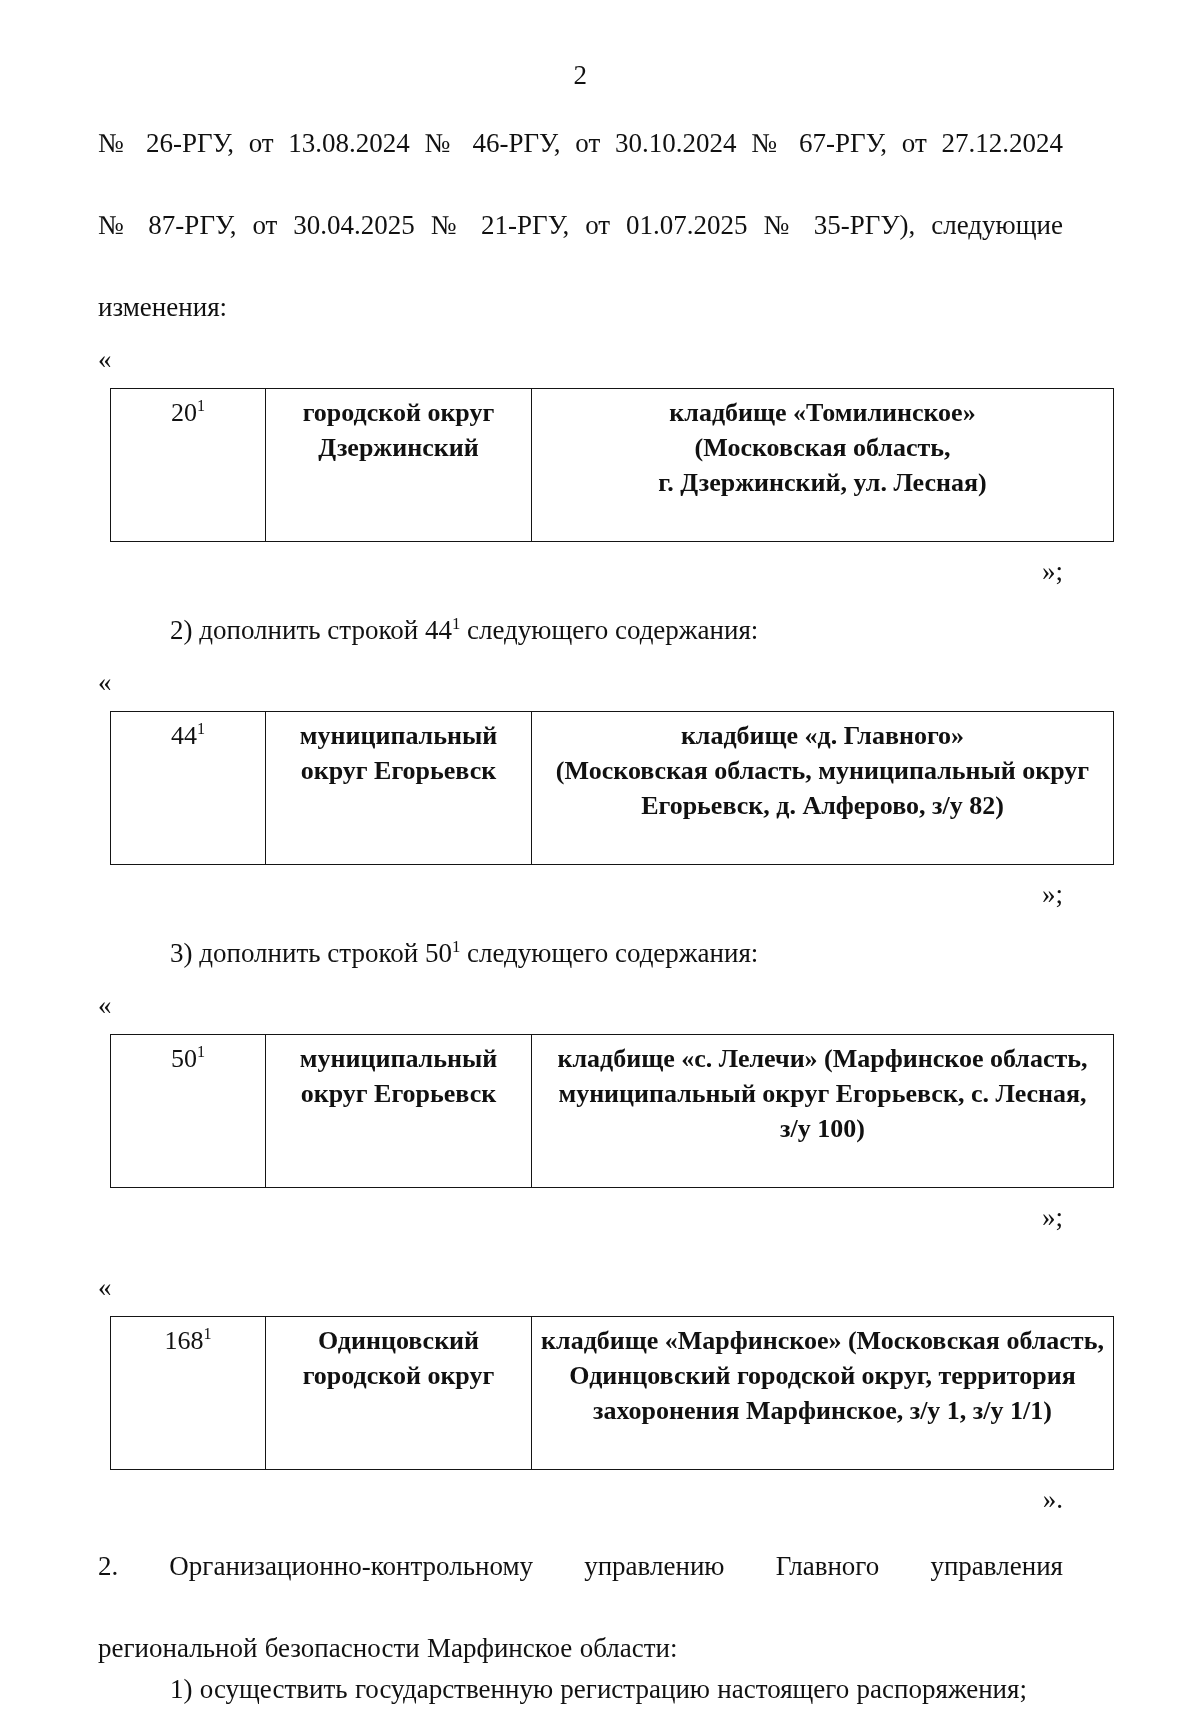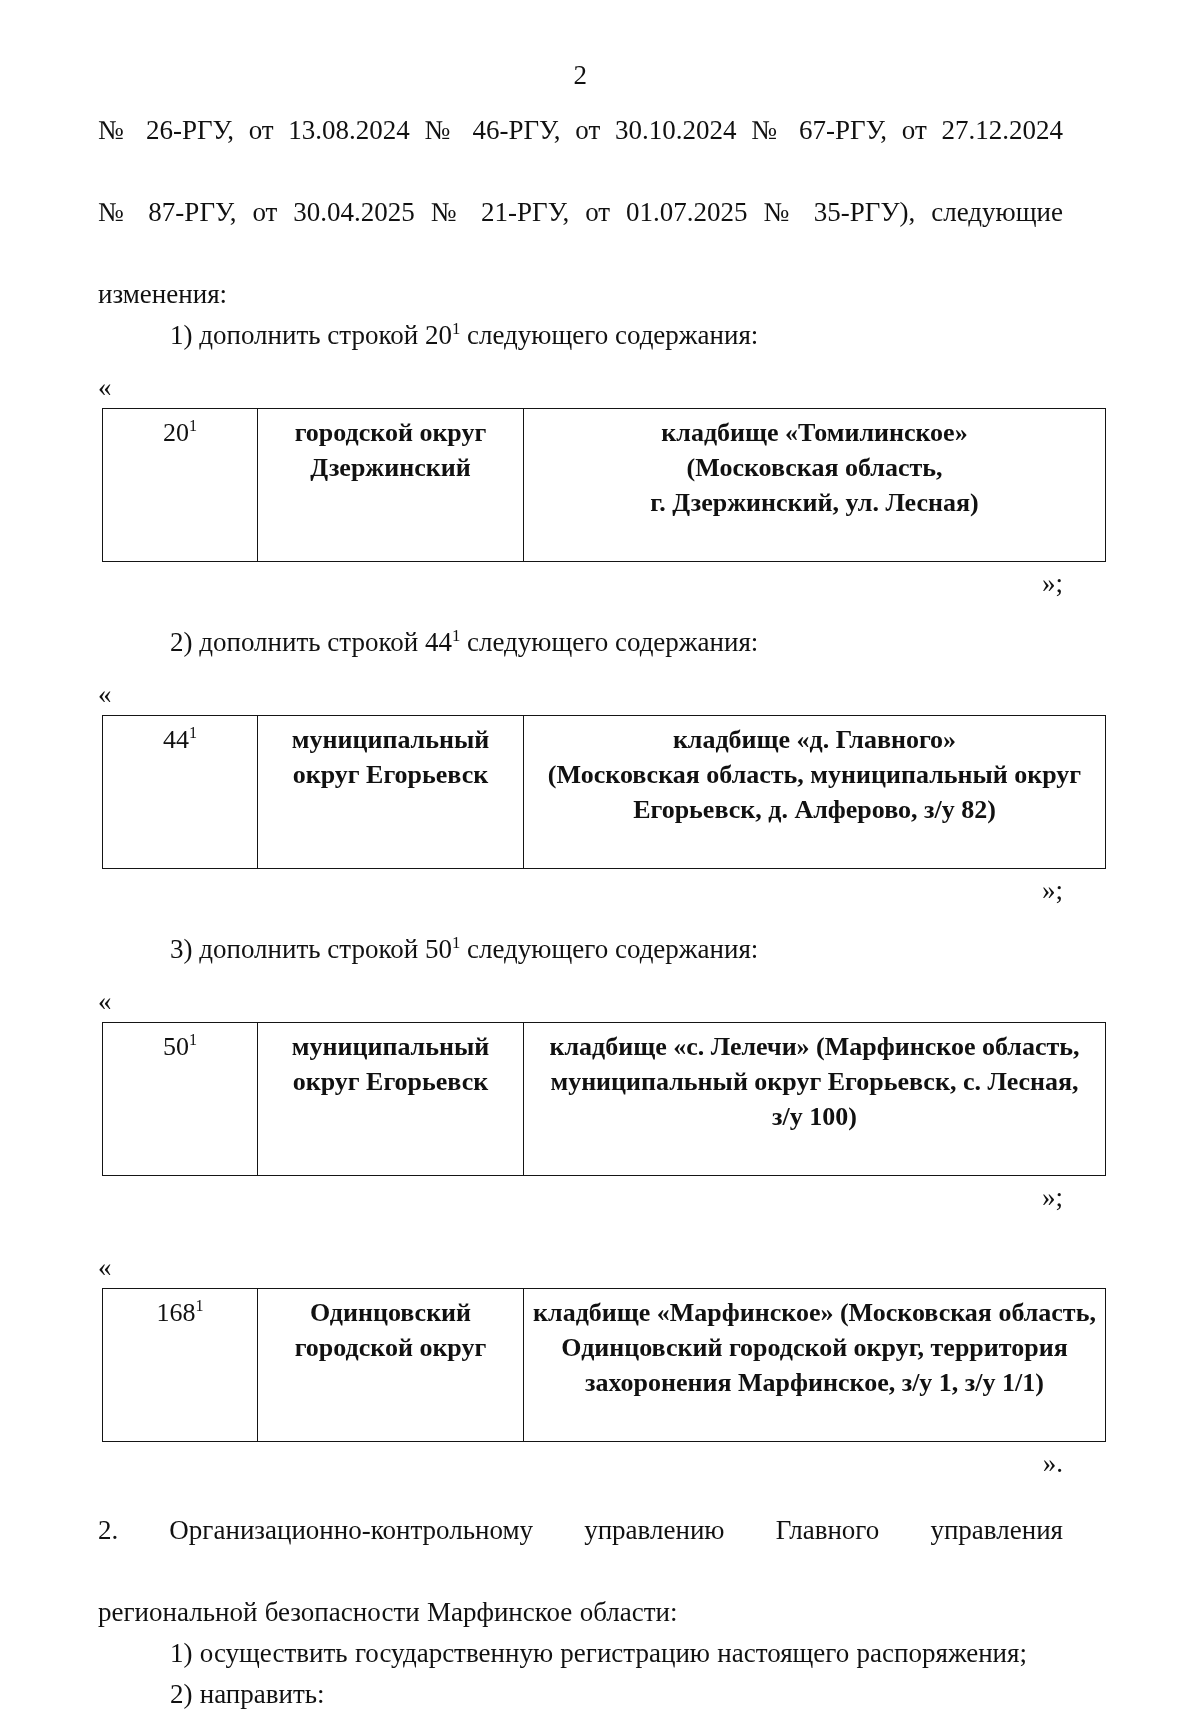--- a/index.html
+++ b/index.html
@@ -49,21 +49,21 @@
   }
   .para.justify-all::after {
     content: "";
     display: inline-block;
     width: 100%;
   }
   .indent {
     text-indent: 72px;
   }
   .first-block {
-    margin-top: 21px;
+    margin-top: 34px;
   }
   .item-line {
     font-size: 27px;
     line-height: 41px;
     margin: 0;
     text-indent: 72px;
   }
   sup {
     font-size: 0.62em;
     vertical-align: super;
@@ -85,21 +85,21 @@
     text-align: right;
     height: 34px;
     padding-top: 4px;
   }
 
   
   table.reg-table {
     border-collapse: collapse;
     width: 964px;
     table-layout: fixed;
-    margin: 4px;
+    margin: 12px;
   }
   table.reg-table td {
     border: 1.6px solid #151515;
     font-size: 26px;
     line-height: 35px;
     padding: 6px 6px 6px 6px;
     vertical-align: top;
     text-align: center;
   }
   td.col-num {
@@ -127,21 +127,20 @@
   <div class="content">
 
     <div class="page-number">2</div>
 
     <div class="first-block">
       <p class="para justify-all">№ 26-РГУ, от 13.08.2024 № 46-РГУ, от 30.10.2024 № 67-РГУ, от 27.12.2024</p>
       <p class="para justify-all">№ 87-РГУ, от 30.04.2025 № 21-РГУ, от 01.07.2025 № 35-РГУ), следующие</p>
       <p class="para">изменения:</p>
     </div>
 
-    <p class="item-line"><span>1) дополнить строкой </span><span>20</span><sup>1</sup><span> следующего содержания:</span></p>
     <div class="spacer-sm"></div>
     <p class="quote-open">«</p>
     <table class="reg-table">
       <tbody>
           <tr>
         <td class="col-num"><span>20</span><sup>1</sup></td>
         <td class="col-mun">
           <span class="cellline">городской округ</span>
           <span class="cellline">Дзержинский</span>
         </td>

